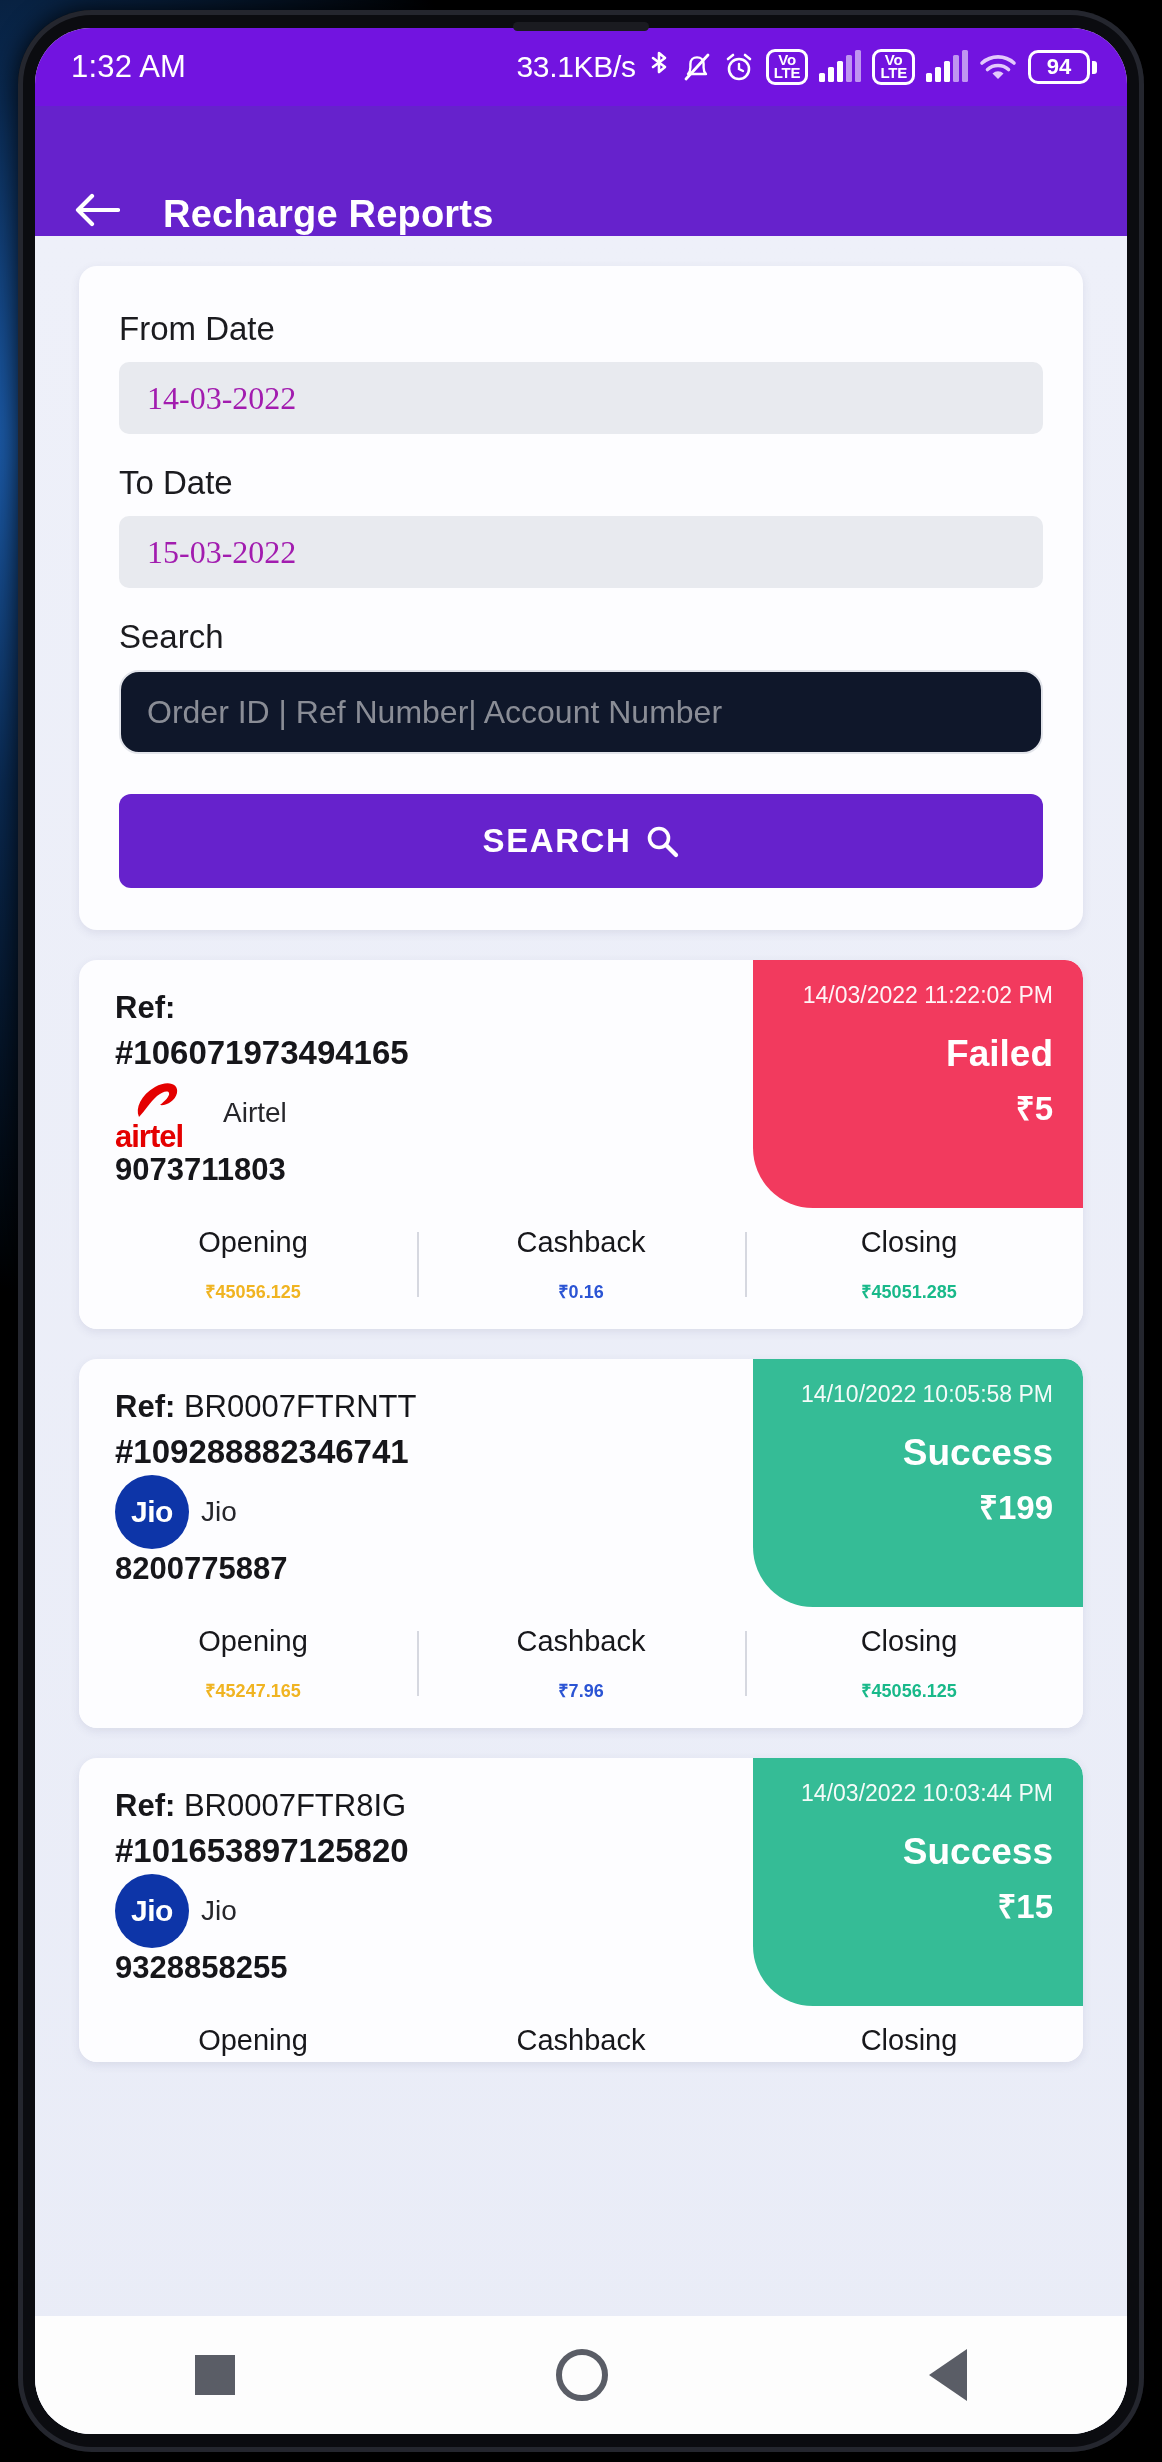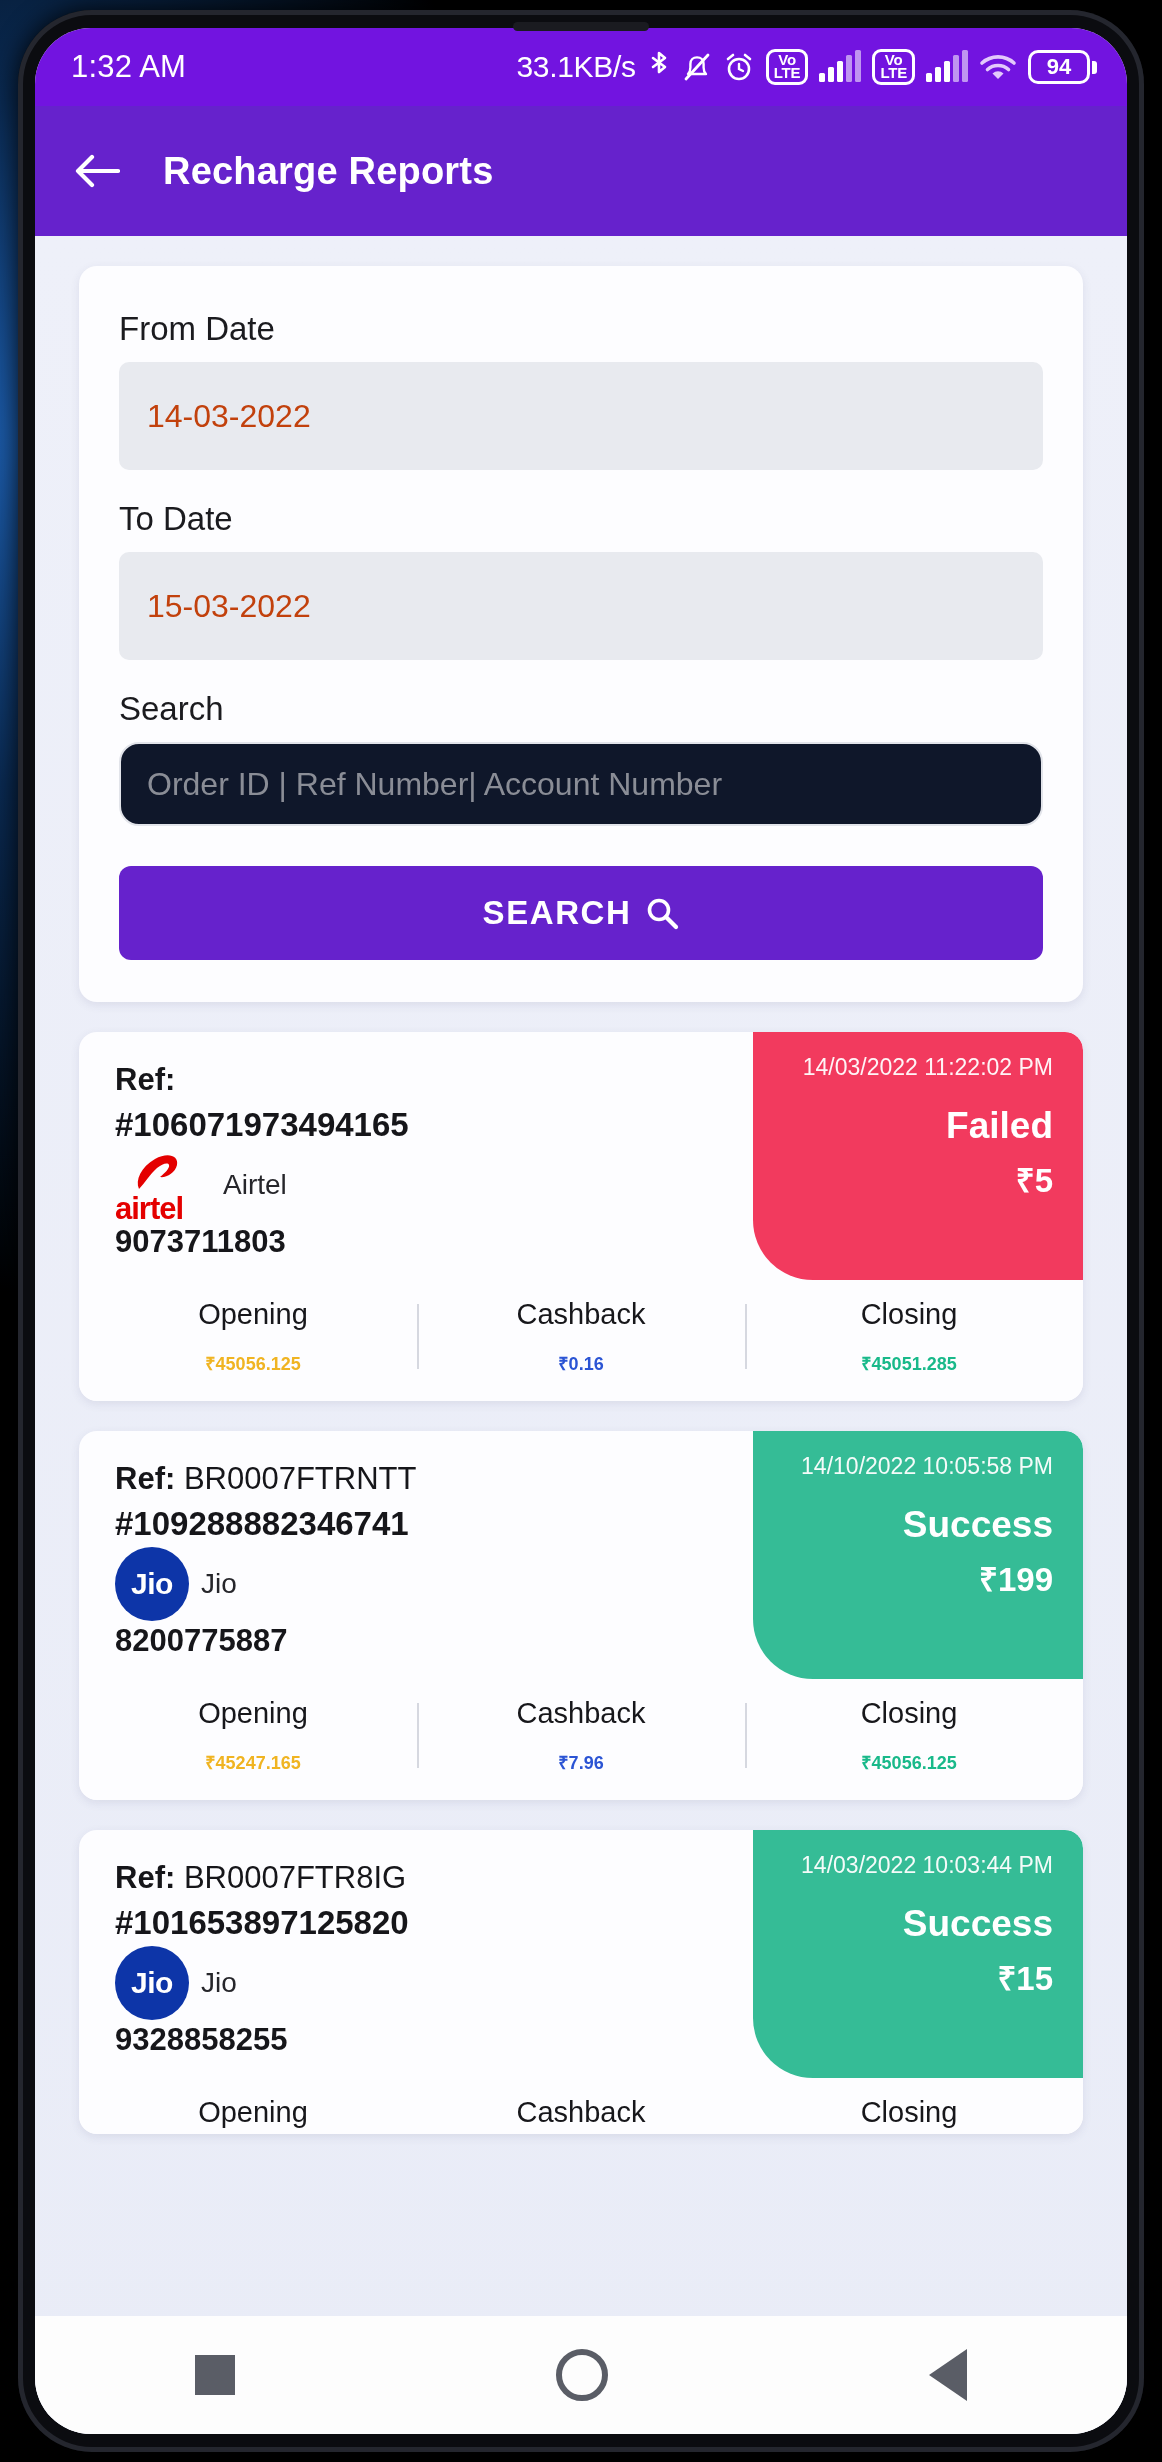--- a/index.html
+++ b/index.html
@@ -100,21 +100,21 @@
     padding: 0 6px;
   }
   #battery .lvl { font-size: 22px; font-weight: 700; }
   #battery .nub { width: 5px; height: 13px; background: #fff; border-radius: 0 3px 3px 0; }
 
   
   #app-bar {
     height: 130px;
     background: #6622cc;
     display: flex;
-    align-items: center;
+    align-items: flex-end;
     padding: 0 36px;
     gap: 40px;
   }
   #back-button {
     width: 52px; height: 52px;
     display: flex; align-items: center; justify-content: center;
     cursor: pointer;
   }
   #app-title {
     color: #fff;
@@ -142,28 +142,29 @@
 
   
   #filter-card { padding: 44px 40px 42px 40px; }
   .field-label {
     font-size: 33px;
     color: #1b1b1f;
     margin-bottom: 14px;
     font-weight: 400;
   }
   .date-input {
-    height: 108px;
+    height: 72px;
     background: #e8eaef;
     border-radius: 10px;
     display: flex; align-items: center;
     padding: 0 28px;
     font-size: 32px;
-    color: #c2410c;
+    color: #a21caf;
     cursor: pointer;
+    font-family: Liberation Serif, serif;
   }
   .gap { height: 30px; }
   #search-input {
     height: 84px;
     background: #0f172a;
     border: 2px solid #e2e4ea;
     border-radius: 20px;
     display: flex; align-items: center;
     padding: 0 26px;
     font-size: 32px;

